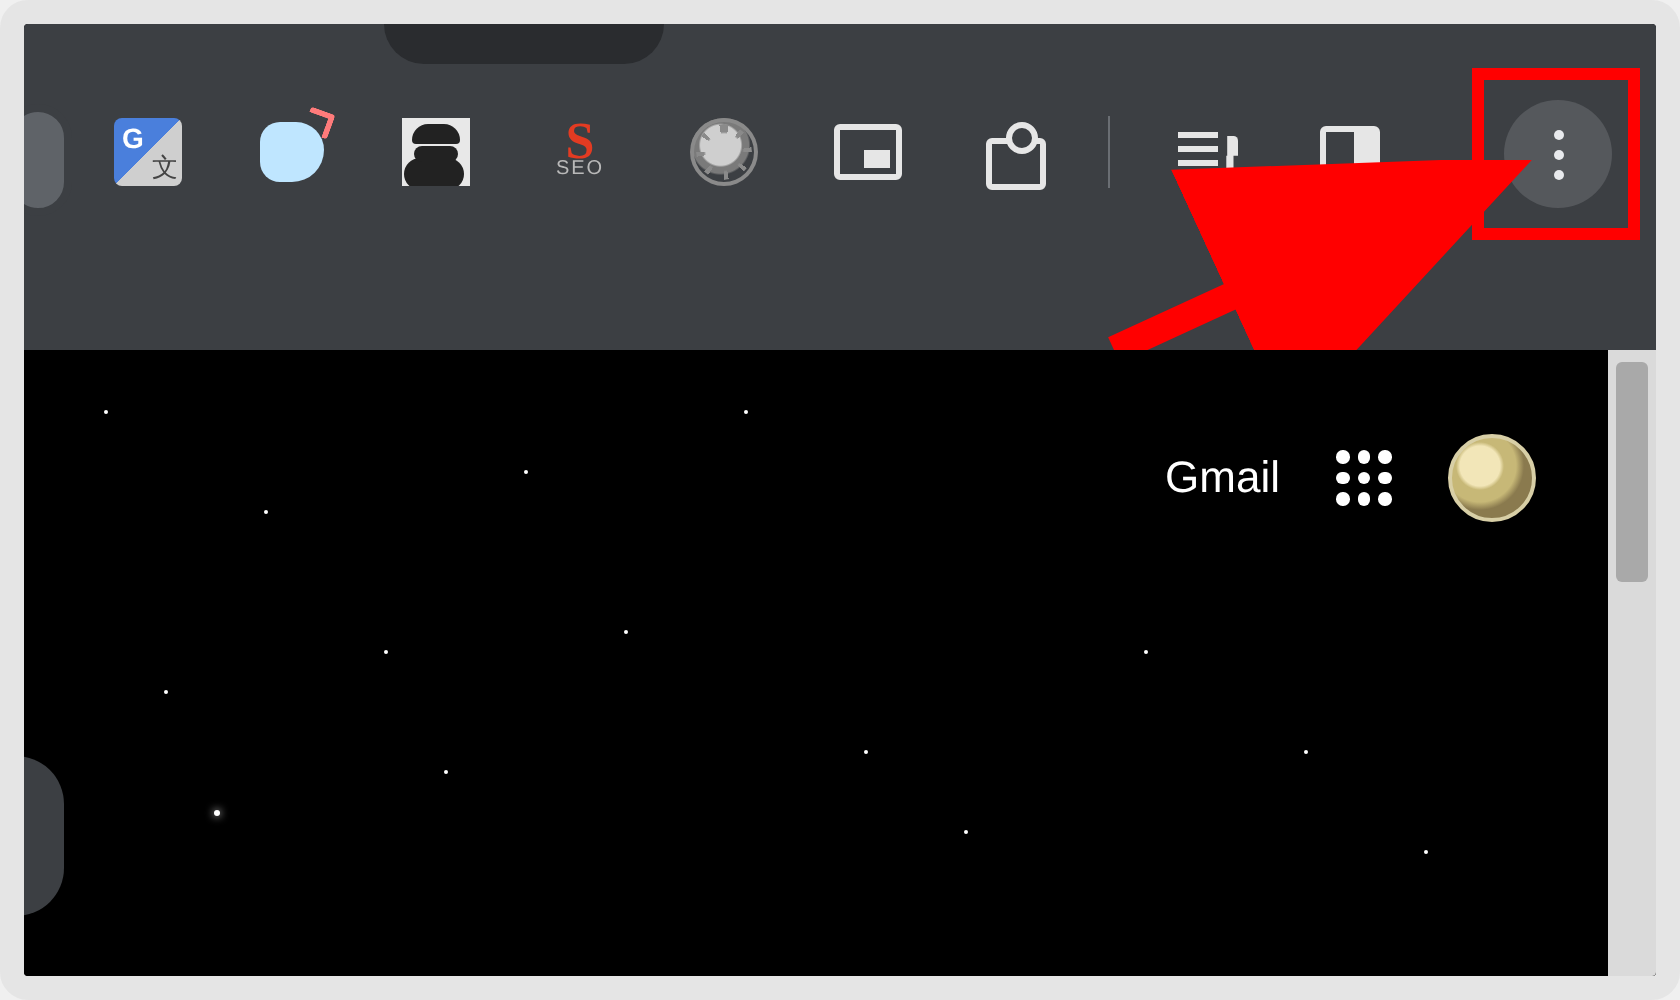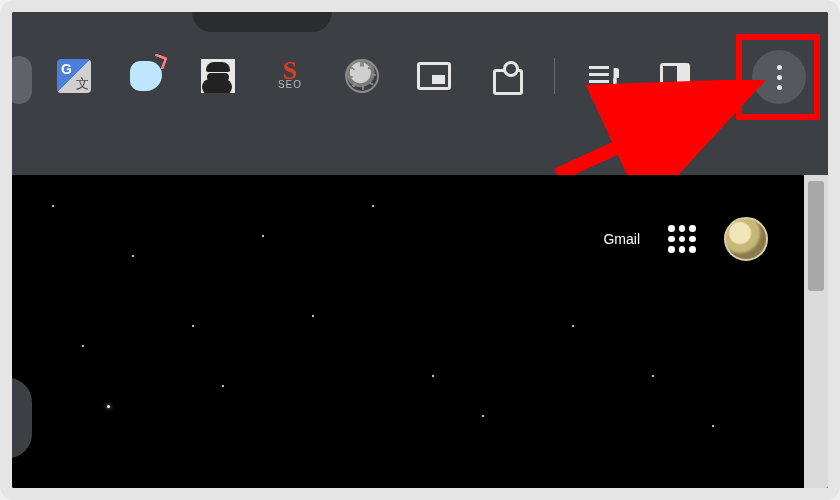--- a/index.html
+++ b/index.html
@@ -197,21 +197,21 @@
     height: calc(100% - 163px);
     background: #000;
     overflow:hidden;
   }
   .star { position:absolute; width:2px; height:2px; background:#fff; border-radius:50%; }
   .star.b { width:3px; height:3px; box-shadow:0 0 4px #fff;}
   .nav-row {
     position:absolute;
     top: 42px; right: 60px;
     display:flex; align-items:center; gap: 28px;
-    color:#fff; font-size:14px;
+    color:#fff; font-size:22px;
   }
   .nav-link { color:#fff; cursor:pointer; }
   .apps-grid {
     width: 28px; height: 28px;
     display:grid; grid-template-columns:repeat(3,1fr); grid-template-rows:repeat(3,1fr);
     gap:4px; cursor:pointer;
   }
   .apps-grid i{ background:#fff; border-radius:50%; }
   .avatar {
     width: 44px; height: 44px; border-radius:50%;

